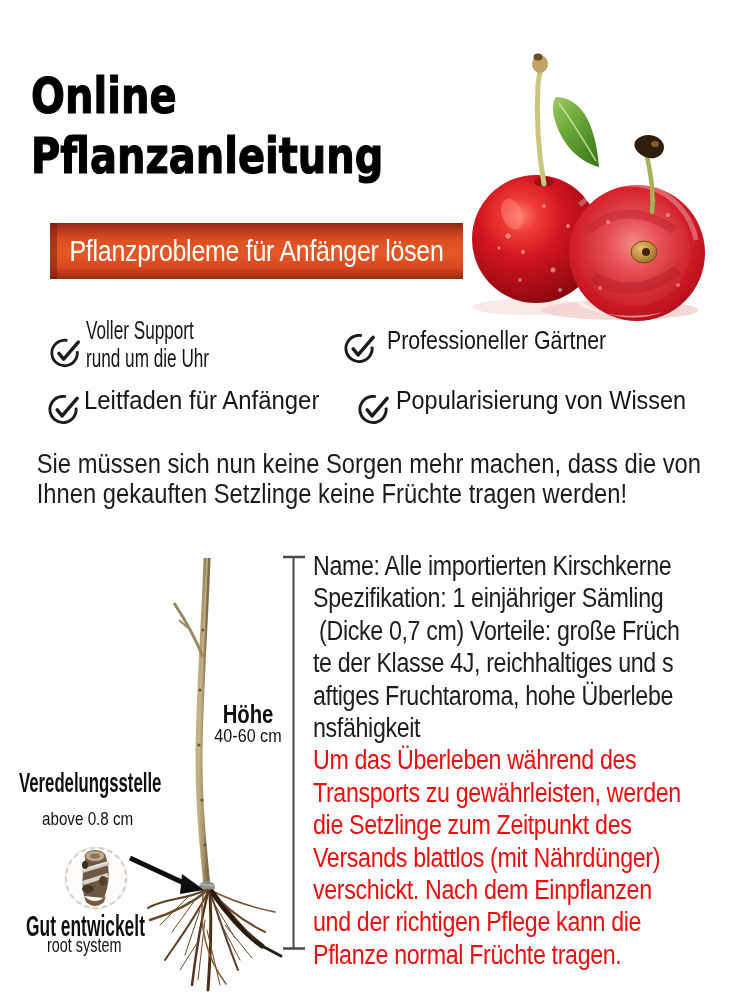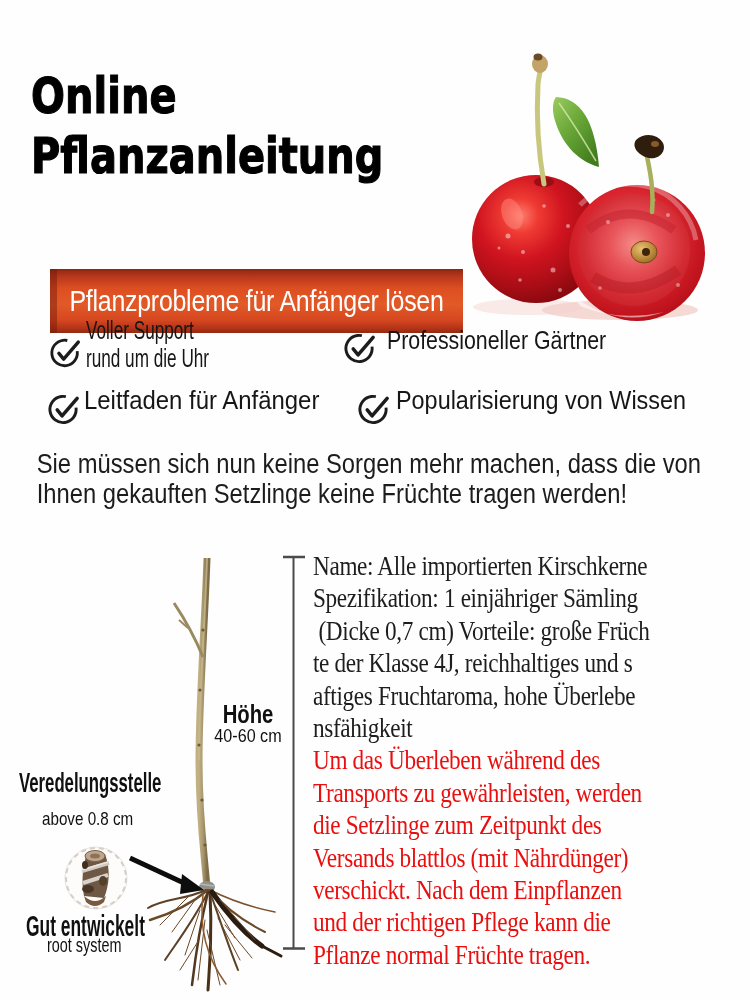--- a/index.html
+++ b/index.html
@@ -6,42 +6,42 @@
   #page{position:relative;width:750px;height:1000px;background:#fefefe;overflow:hidden;
         font-family:"Liberation Sans",sans-serif;color:#111;}
 
   
   .title{position:absolute;left:31px;top:66px;font-family:"DejaVu Sans",sans-serif;
          font-weight:900;font-size:50px;line-height:60px;color:#000;
          -webkit-text-stroke:1.2px #000;letter-spacing:0;
          transform:scaleX(.8);transform-origin:left top;white-space:nowrap;}
 
   
-  .banner{position:absolute;left:50px;top:223px;width:413px;height:64px;
+  .banner{position:absolute;left:50px;top:223px;width:413px;height:56px;
           background:linear-gradient(180deg,#8f2610 0%,#b5371b 11%,#dd4e21 30%,#e25a27 55%,#d64720 80%,#b23317 93%,#8e2a10 100%);
           box-shadow:inset 7px 0 0 rgba(110,24,8,.45);
-          display:flex;align-items:center;justify-content:center;margin-top:46px;}
+          display:flex;align-items:center;justify-content:center;}
   .banner span{color:#fff;font-size:29px;white-space:nowrap;transform:scaleX(.86);letter-spacing:-.3px;}
 
   
   .feat-icon{position:absolute;}
   .feat-text{position:absolute;font-size:26px;line-height:27.5px;color:#161616;
              white-space:nowrap;transform-origin:left top;}
   .fs1{transform:scaleX(.66);}
   .fs2{transform:scaleX(.82);}
   .fs3{transform:scaleX(.92);}
   .fs4{transform:scaleX(.90);}
 
   
   .reassure{position:absolute;left:0;top:449px;width:612px;text-align:center;
             font-size:27px;line-height:30px;color:#1c1c1c;}
   .reassure div{white-space:nowrap;transform:scaleX(.88);transform-origin:center top;}
 
   
-  .details{position:absolute;left:313px;top:550px;width:437px;font-family:Liberation Serif, serif;}
+  .details{position:absolute;left:313px;top:550px;width:437px;}
   .details div{white-space:pre;font-size:27px;line-height:32.4px;letter-spacing:-.4px;
                transform:scaleX(.86);transform-origin:left top;}
   .d-black{color:#1d1d1d;}
   .d-red{color:#ea0f0f;}
 
   
   .lbl{position:absolute;white-space:nowrap;transform-origin:left top;color:#101010;}
   .lbl-hoehe{left:203px;top:699px;width:90px;text-align:center;font-weight:bold;
              font-size:26px;transform:scaleX(.78);transform-origin:center top;}
   .lbl-hval{left:203px;top:725px;width:90px;text-align:center;

